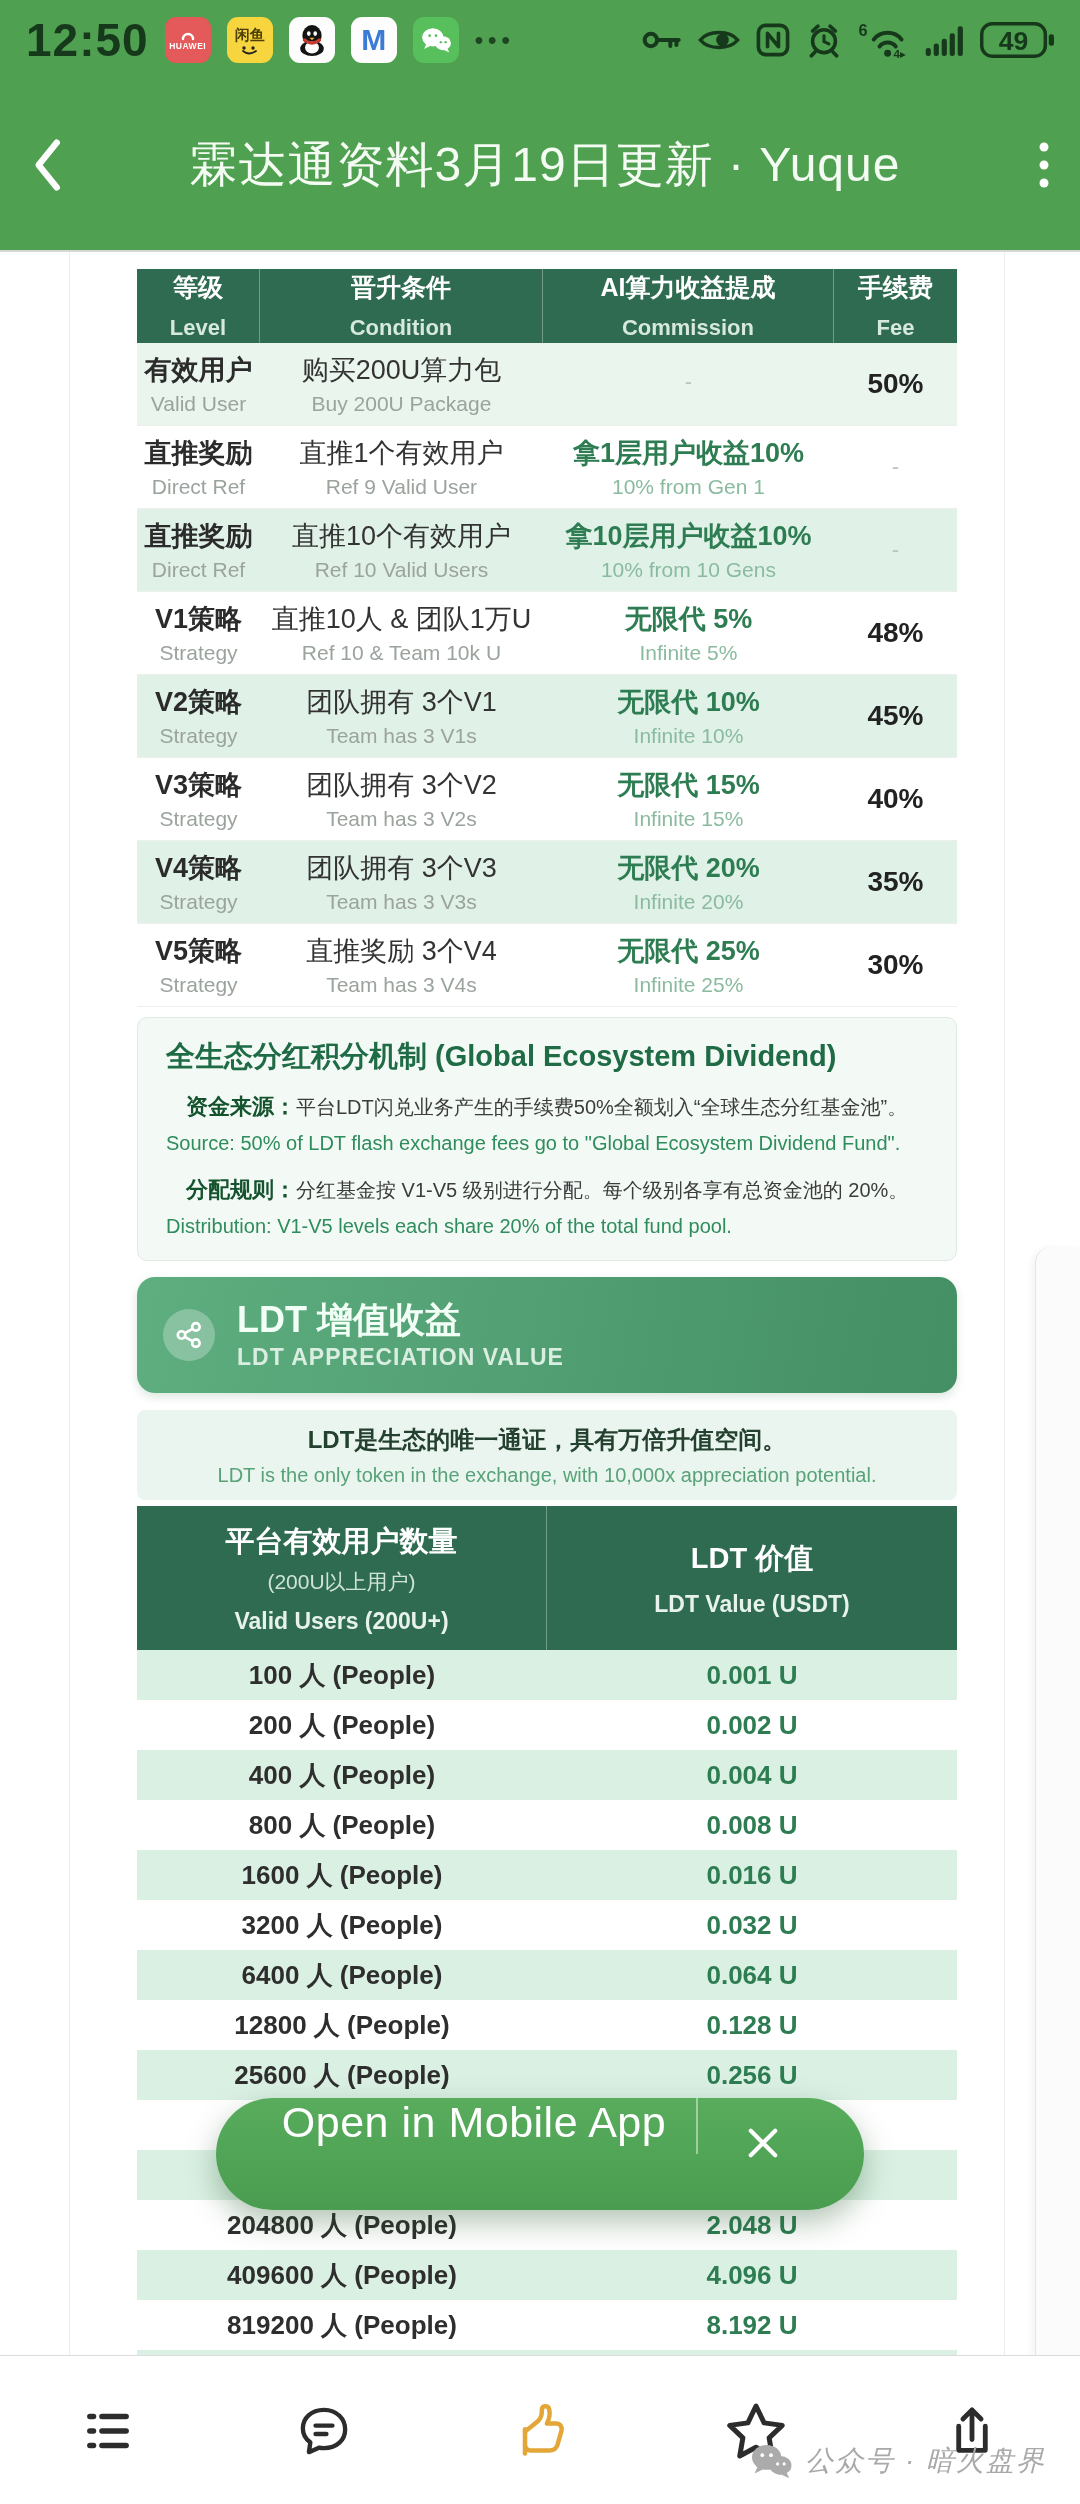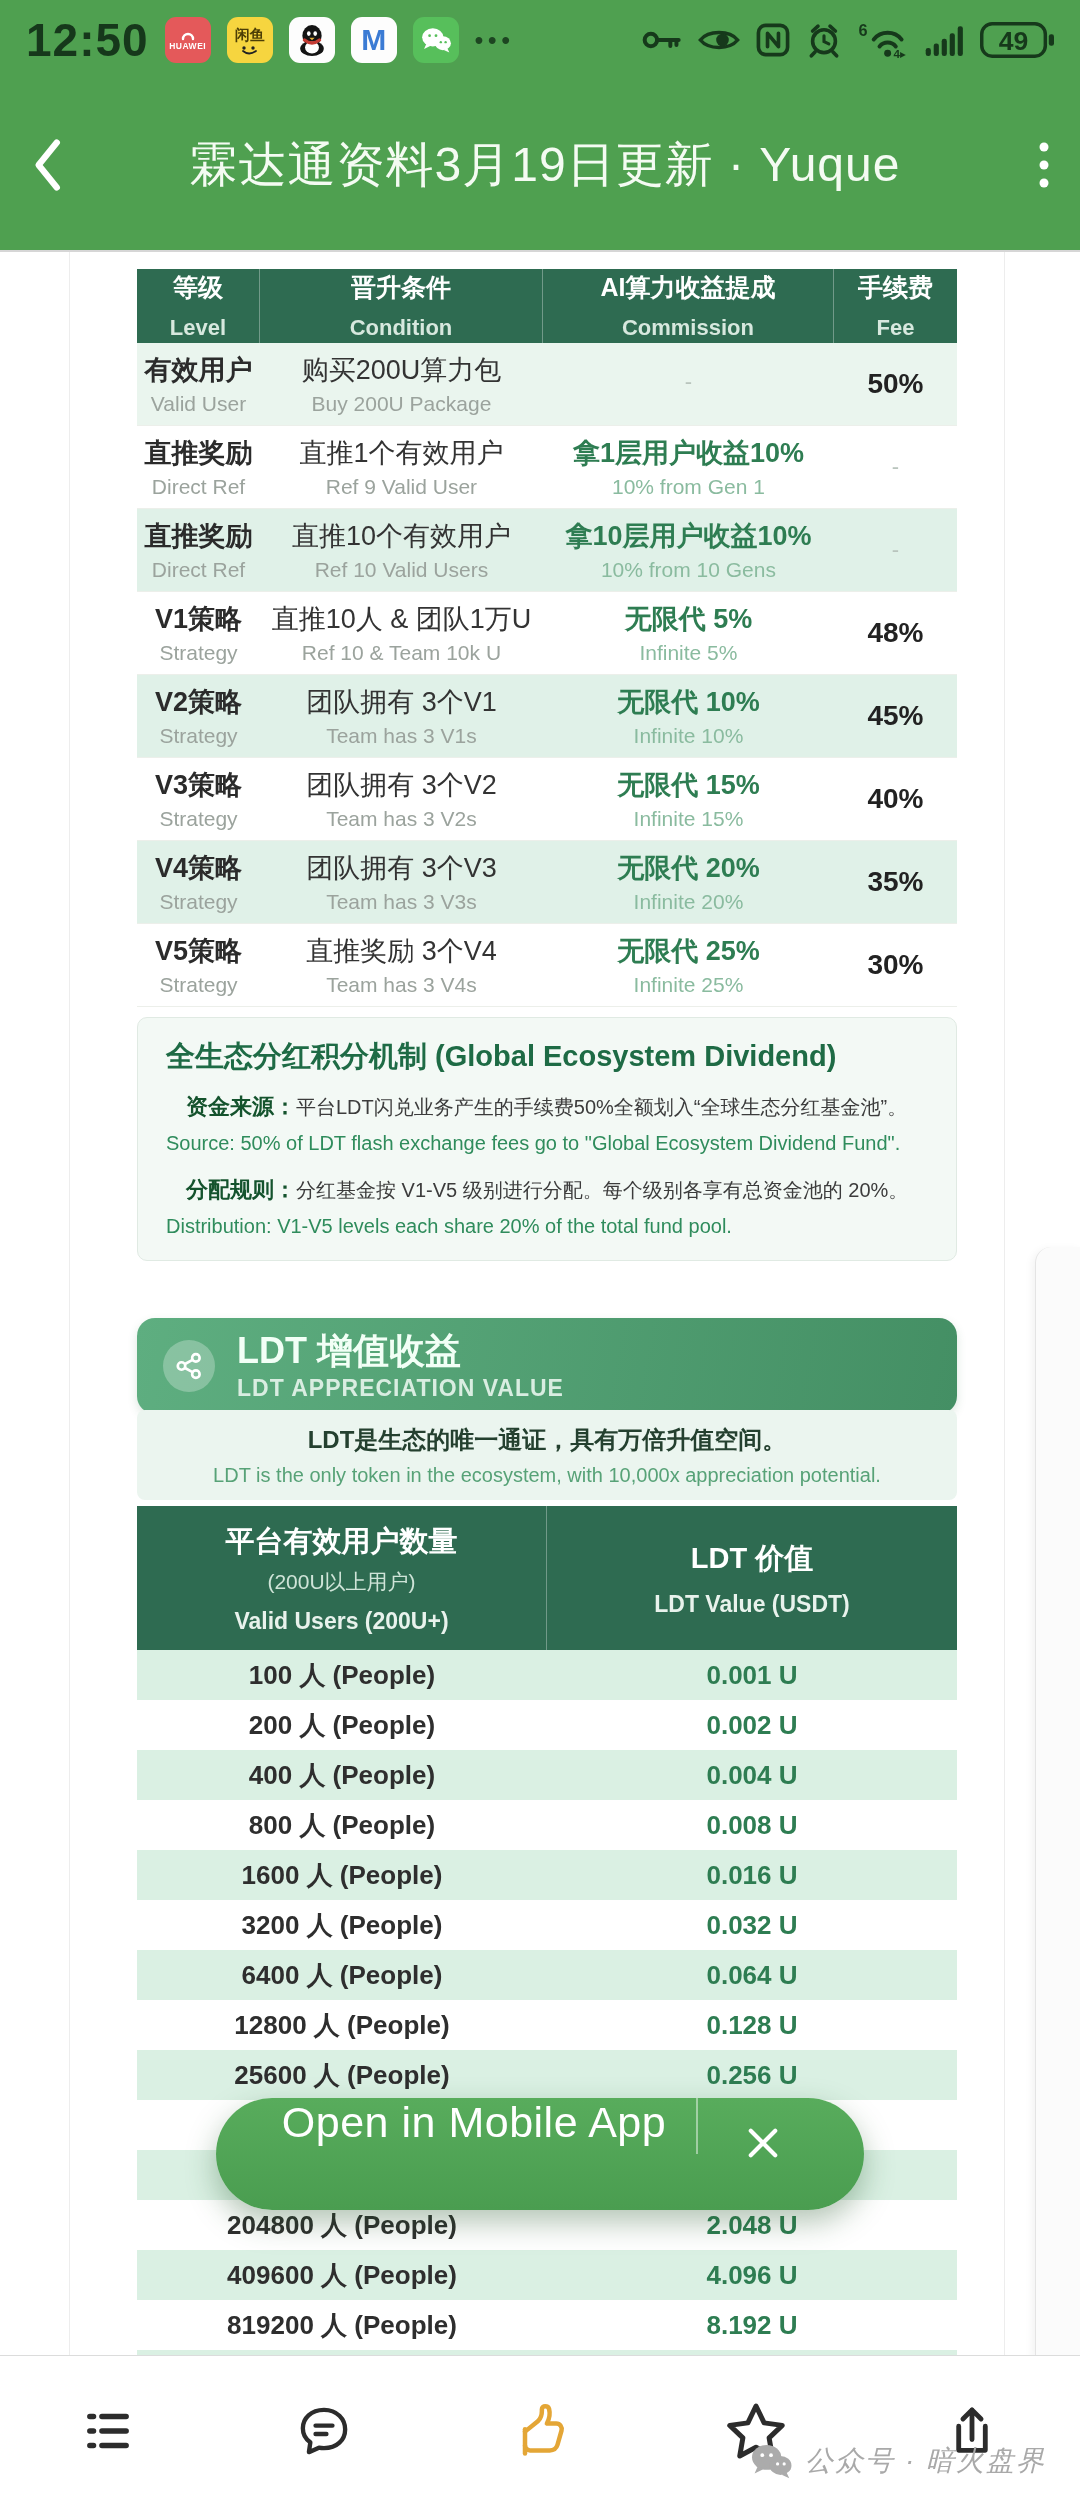--- a/index.html
+++ b/index.html
@@ -75,25 +75,24 @@
   .div-box{
     position:absolute;top:765px;left:137px;width:820px;min-height:218px;box-sizing:border-box;
     background:#F3F9F5;border:1px solid #E0EAE3;border-radius:10px;padding:20px 28px;
   }
   .div-title{font-size:29px;font-weight:bold;color:#1E6B45;line-height:1.25;}
   .div-zh{font-size:20px;color:#3c3c3c;margin-top:16px;line-height:1.5;white-space:nowrap;}
   .div-zh b{color:#14532d;font-size:22px;margin-left:20px;}
   .div-en{font-size:20px;color:#2F8C5C;margin-top:6px;line-height:1.4;white-space:nowrap;}
   
   .banner{
-    position:absolute;top:1025px;left:137px;width:820px;height:96px;border-radius:18px;
+    position:absolute;top:1025px;left:137px;width:820px;height:116px;border-radius:18px;
     background:linear-gradient(100deg,#5EAE80 0%,#448F64 100%);
     display:flex;align-items:center;box-sizing:border-box;padding:12px 26px;gap:22px;
     box-shadow:0 4px 10px rgba(60,120,80,.18);
-    margin-top:41px;
   }
   .banner-ic{
     width:52px;height:52px;border-radius:50%;background:rgba(255,255,255,.27);
     display:flex;align-items:center;justify-content:center;flex:0 0 auto;
   }
   .banner-title{font-size:36px;font-weight:bold;color:#F2FFF6;line-height:1.15;}
   .banner-sub{font-size:23px;font-weight:bold;color:#D9EDE1;letter-spacing:1px;margin-top:3px;}
   
   .quote{
     position:absolute;top:1158px;left:137px;width:820px;height:90px;border-radius:8px;
@@ -448,21 +447,21 @@
         </svg>
       </div>
       <div>
         <div class="banner-title">LDT 增值收益</div>
         <div class="banner-sub">LDT APPRECIATION VALUE</div>
       </div>
     </div>
 
     <div class="quote">
       <div class="quote-zh">LDT是生态的唯一通证，具有万倍升值空间。</div>
-      <div class="quote-en">LDT is the only token in the ecosystem, with 10,000x appreciation potential.</div>
+      <div class="quote-en">LDT is the only token in the exchange, with 10,000x appreciation potential.</div>
     </div>
 
     <div class="t2">
       <div class="t2-head">
         <div class="t2-hcell">
           <span class="l1">平台有效用户数量</span>
           <span class="l2">(200U以上用户)</span>
           <span class="l3">Valid Users (200U+)</span>
         </div>
         <div class="t2-hcell">

